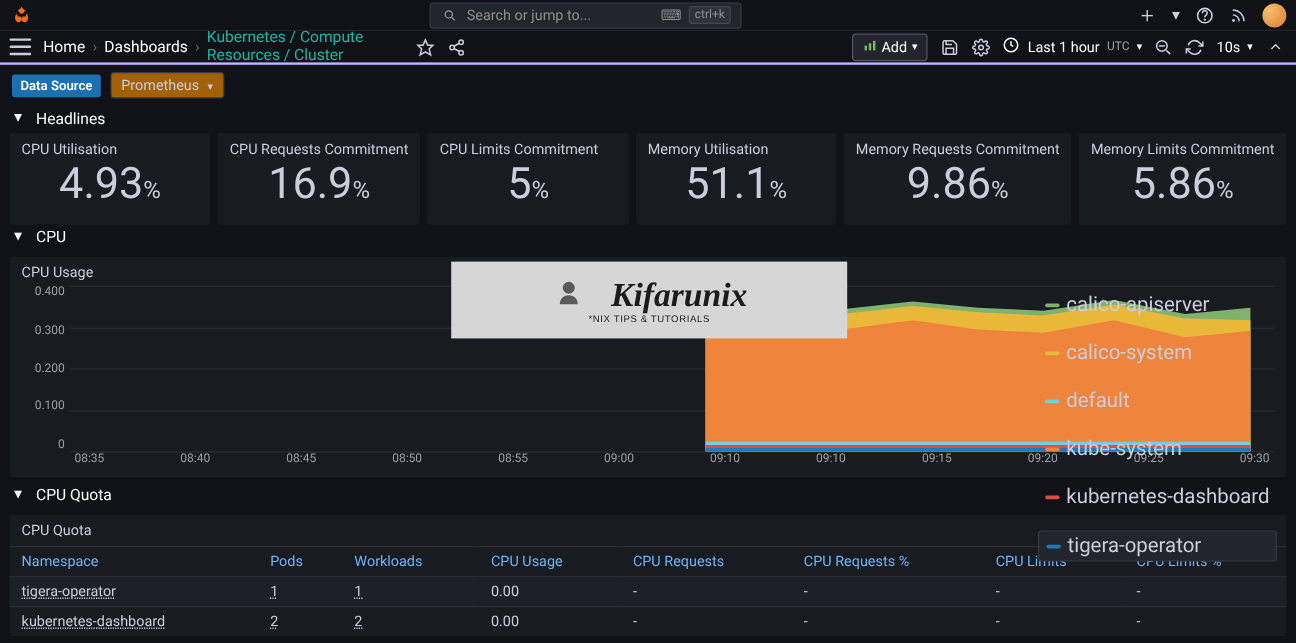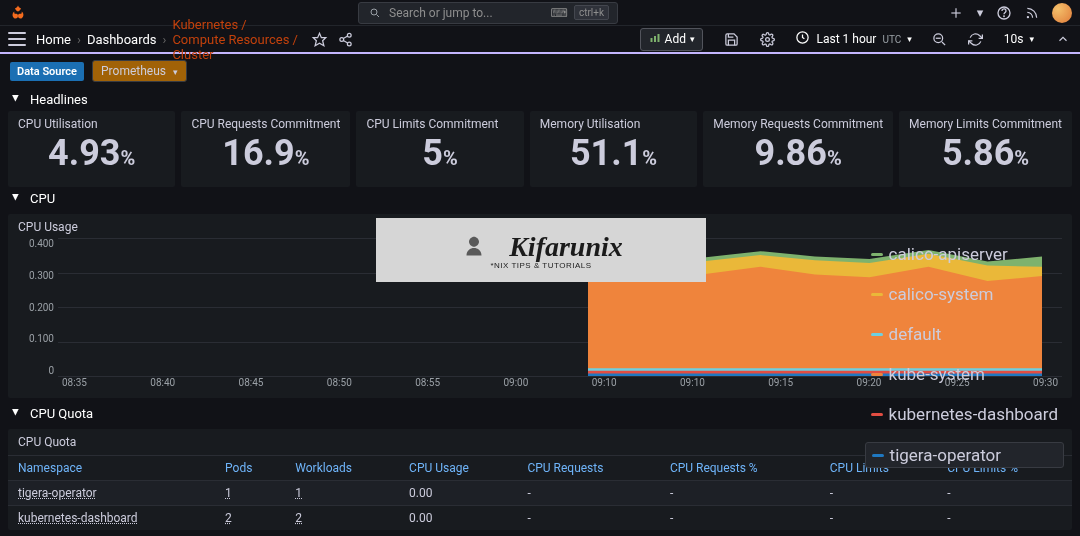--- a/index.html
+++ b/index.html
@@ -13,34 +13,34 @@
 .tr-icons{display:flex;gap:12px;align-items:center}
 .icon{width:16px;height:16px;fill:#ccccdc;stroke:#ccccdc;display:inline-flex;align-items:center;justify-content:center}
 .avatar{width:20px;height:20px;border-radius:50%;background:radial-gradient(circle at 30% 30%,#f4c06b,#e07b39)}
 .navbar{height:28px;background:#111217;display:flex;align-items:center;padding:0 8px;gap:10px;border-bottom:2px solid #c4b5fd}
 .hamburger{width:18px;height:14px;display:flex;flex-direction:column;justify-content:space-between}
 .hamburger span{height:2px;background:#ccccdc;border-radius:1px}
 .crumbs{display:flex;align-items:center;gap:6px;flex:1;font-size:13px}
 .crumbs .home{color:#fff}
 .crumbs .sep{color:#666}
 .crumbs .c-dash{color:#fff}
-.crumbs .c-leaf{color:#c2410c}
-.nav-right{display:flex;align-items:center;gap:20px}
+.crumbs .c-leaf{color:#14b8a6}
+.nav-right{display:flex;align-items:center;gap:10px}
 .add-btn{background:#22252b;border:1px solid #52545c;border-radius:3px;padding:3px 8px;display:flex;align-items:center;gap:4px;color:#fff;font-size:12px}
 .time-btn{display:flex;align-items:center;gap:6px;font-size:12px;color:#fff}
 .utc{font-size:10px;color:#9aa0a6}
 .row-ds{padding:6px 10px;display:flex;gap:8px;align-items:center}
 .ds-label{background:#1b6fb3;color:#fff;font-weight:600;font-size:11px;padding:3px 7px;border-radius:2px}
 .ds-sel{background:#a16207;border:1px solid #383b42;border-radius:3px;padding:3px 8px;font-size:12px;color:#ccccdc}
 .section-h{padding:4px 14px;display:flex;align-items:center;gap:6px;color:#fff;font-size:13px}
 .chev{width:10px;height:10px;transform:rotate(90deg)}
 .stat-row{display:flex;gap:6px;padding:0 8px}
 .panel{background:#181b1f;border-radius:2px;padding:6px 10px;flex:1;height:76px}
 .panel-title{font-size:12px;color:#ccccdc;margin-bottom:4px;white-space:nowrap;overflow:hidden;text-overflow:ellipsis}
-.stat-val{font-size:36px;font-weight:700;color:#ccccdc;text-align:center;line-height:1}
+.stat-val{font-size:36px;font-weight:400;color:#ccccdc;text-align:center;line-height:1}
 .stat-val .unit{font-size:20px}
 .chart-panel{margin:4px 8px;background:#181b1f;border-radius:2px;padding:6px 10px;height:184px;position:relative}
 .chart-body{display:flex;height:150px;margin-top:4px}
 .yaxis{width:40px;display:flex;flex-direction:column;justify-content:space-between;font-size:10px;color:#9aa0a6;text-align:right;padding-right:4px;padding-bottom:12px}
 .plot-wrap{flex:1;position:relative}
 .grid{position:absolute;inset:0;bottom:12px}
 .gline{position:absolute;left:0;right:0;border-top:1px solid #2a2d34}
 .xaxis{position:absolute;bottom:0;left:0;right:0;display:flex;justify-content:space-between;font-size:10px;color:#9aa0a6;padding:0 4px}
 .stack{position:absolute;bottom:12px;left:530px;right:20px;top:8px}
 .watermark{position:absolute;left:368px;top:4px;width:330px;height:64px;background:#d6d6d6;color:#1b1b1b;display:flex;align-items:center;justify-content:center;font-family:Georgia,serif;font-size:28px;font-weight:700;text-align:center}
@@ -276,21 +276,21 @@
           <span>09:10</span>
           <span>09:15</span>
           <span>09:20</span>
           <span>09:25</span>
           <span>09:30</span>
         </div>
     </div>
   </div>
   <div class="watermark">
     <div>
-      <div style="display:flex;align-items:flex-end;gap:20px;justify-content:center">
+      <div style="display:flex;align-items:flex-start;gap:20px;justify-content:center">
         <svg width="30" height="30" viewBox="0 0 24 24">
             <path fill="#5a5a5a" d="M6 18c0-4 3-6 6-6s6 2 6 6H6zm6-7c-2 0-4-2-4-4s2-4 4-4 4 2 4 4-2 4-4 4z"></path>
           </svg>
         <span style="font-style:italic">Kifarunix</span>
       </div>
       <div style="font-size:8px;font-family:sans-serif;font-weight:400;margin-top:-2px;letter-spacing:0.5px">*NIX TIPS &amp; TUTORIALS</div>
     </div>
   </div>
   <div class="legend" id="legend">
       <div class="legend-item">

